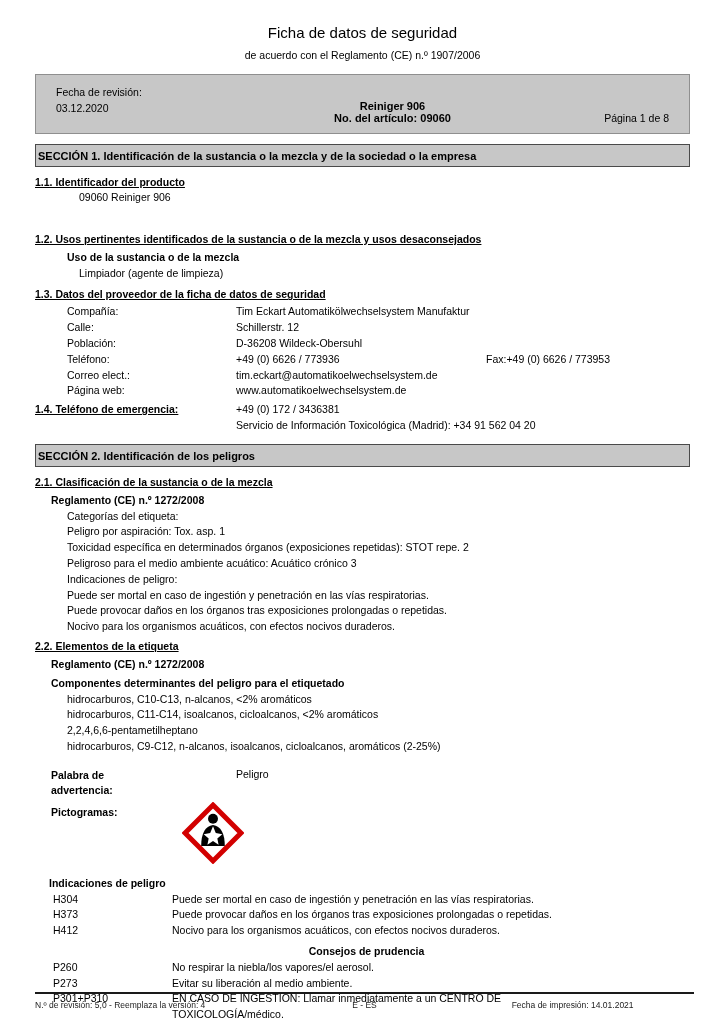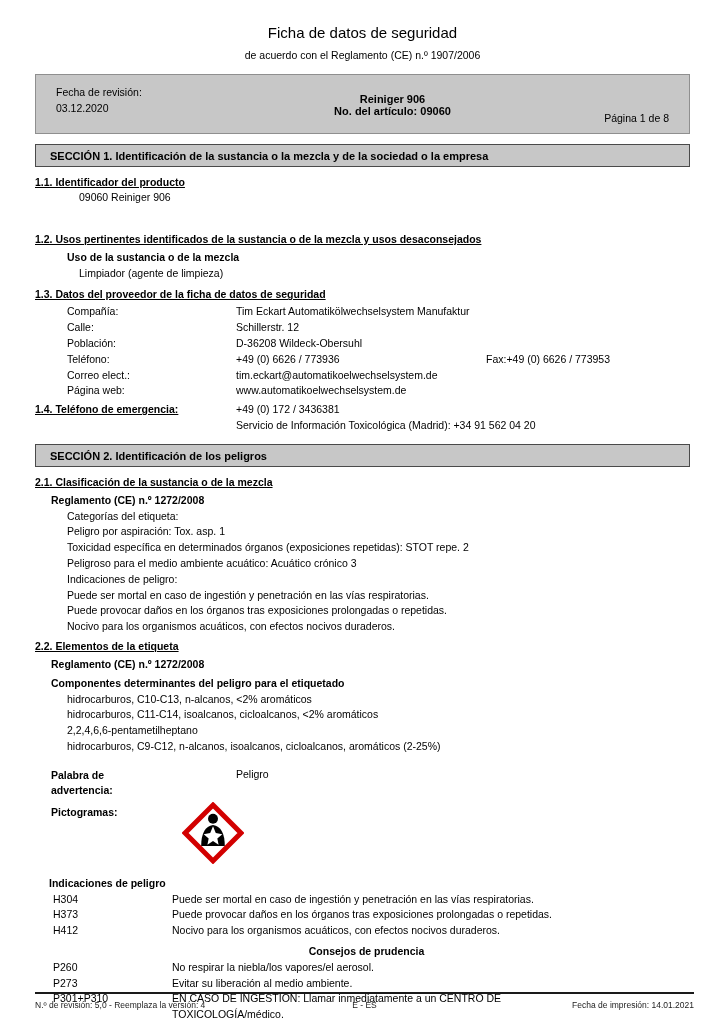--- a/index.html
+++ b/index.html
@@ -12,26 +12,26 @@
   .content { padding:0 35px; }
 
   .doc-title { padding-top:24px; text-align:center; font-size:15px; font-weight:normal; }
   .doc-subtitle { margin-top:8px; text-align:center; font-size:10.5px; }
 
   .product-box {
     margin-top:13px; background:#c7c7c7; border:1px solid #8f8f8f;
     display:flex; height:60px; padding:9px 20px 7px;
   }
   .pb-left { width:170px; line-height:16px; }
-  .pb-center { flex:1; text-align:center; font-weight:bold; display:flex; flex-direction:column; justify-content:center; padding:1px 0 2px; font-size:11px; }
+  .pb-center { flex:1; text-align:center; font-weight:bold; display:flex; flex-direction:column; justify-content:flex-end; padding:1px 0 2px; font-size:11px; }
   .pb-right { width:110px; text-align:right; align-self:flex-end; padding-bottom:2px; }
 
   .section-bar {
     margin-top:10px; background:#c7c7c7; border:1px solid #4a4a4a;
-    font-weight:bold; font-size:11px; padding:5px 14px 4px;
+    font-weight:bold; font-size:11px; padding:5px 2px 4px;
   }
 
   .h-num { font-weight:bold; text-decoration:underline; line-height:15px; }
   .bold { font-weight:bold; }
   .line { line-height:15.8px; }
   .ind16 { padding-left:16px; }
   .ind32 { padding-left:32px; }
   .ind44 { padding-left:44px; }
 
   .mt26 { margin-top:26px; }
@@ -64,21 +64,21 @@
   .code { width:119px; flex-shrink:0; }
   .code-text { flex:1; max-width:470px; }
 
   .footer {
     position:absolute; left:35px; right:31px; bottom:14px;
     border-top:2px solid #1a1a1a; padding-top:6px;
     font-size:8.5px; color:#222; display:flex;
   }
   .f-left { flex:1.4; text-align:left; }
   .f-center { flex:1; text-align:center; }
-  .f-right { flex:1.4; text-align:right; }
+  .f-right { flex:1.4; text-align:center; }
 </style>
 </head>
 <body>
 
 <div class="page">
   <div class="content">
 
     <div class="doc-title">Ficha de datos de seguridad</div>
     <div class="doc-subtitle">de acuerdo con el Reglamento (CE) n.º 1907/2006</div>
 

